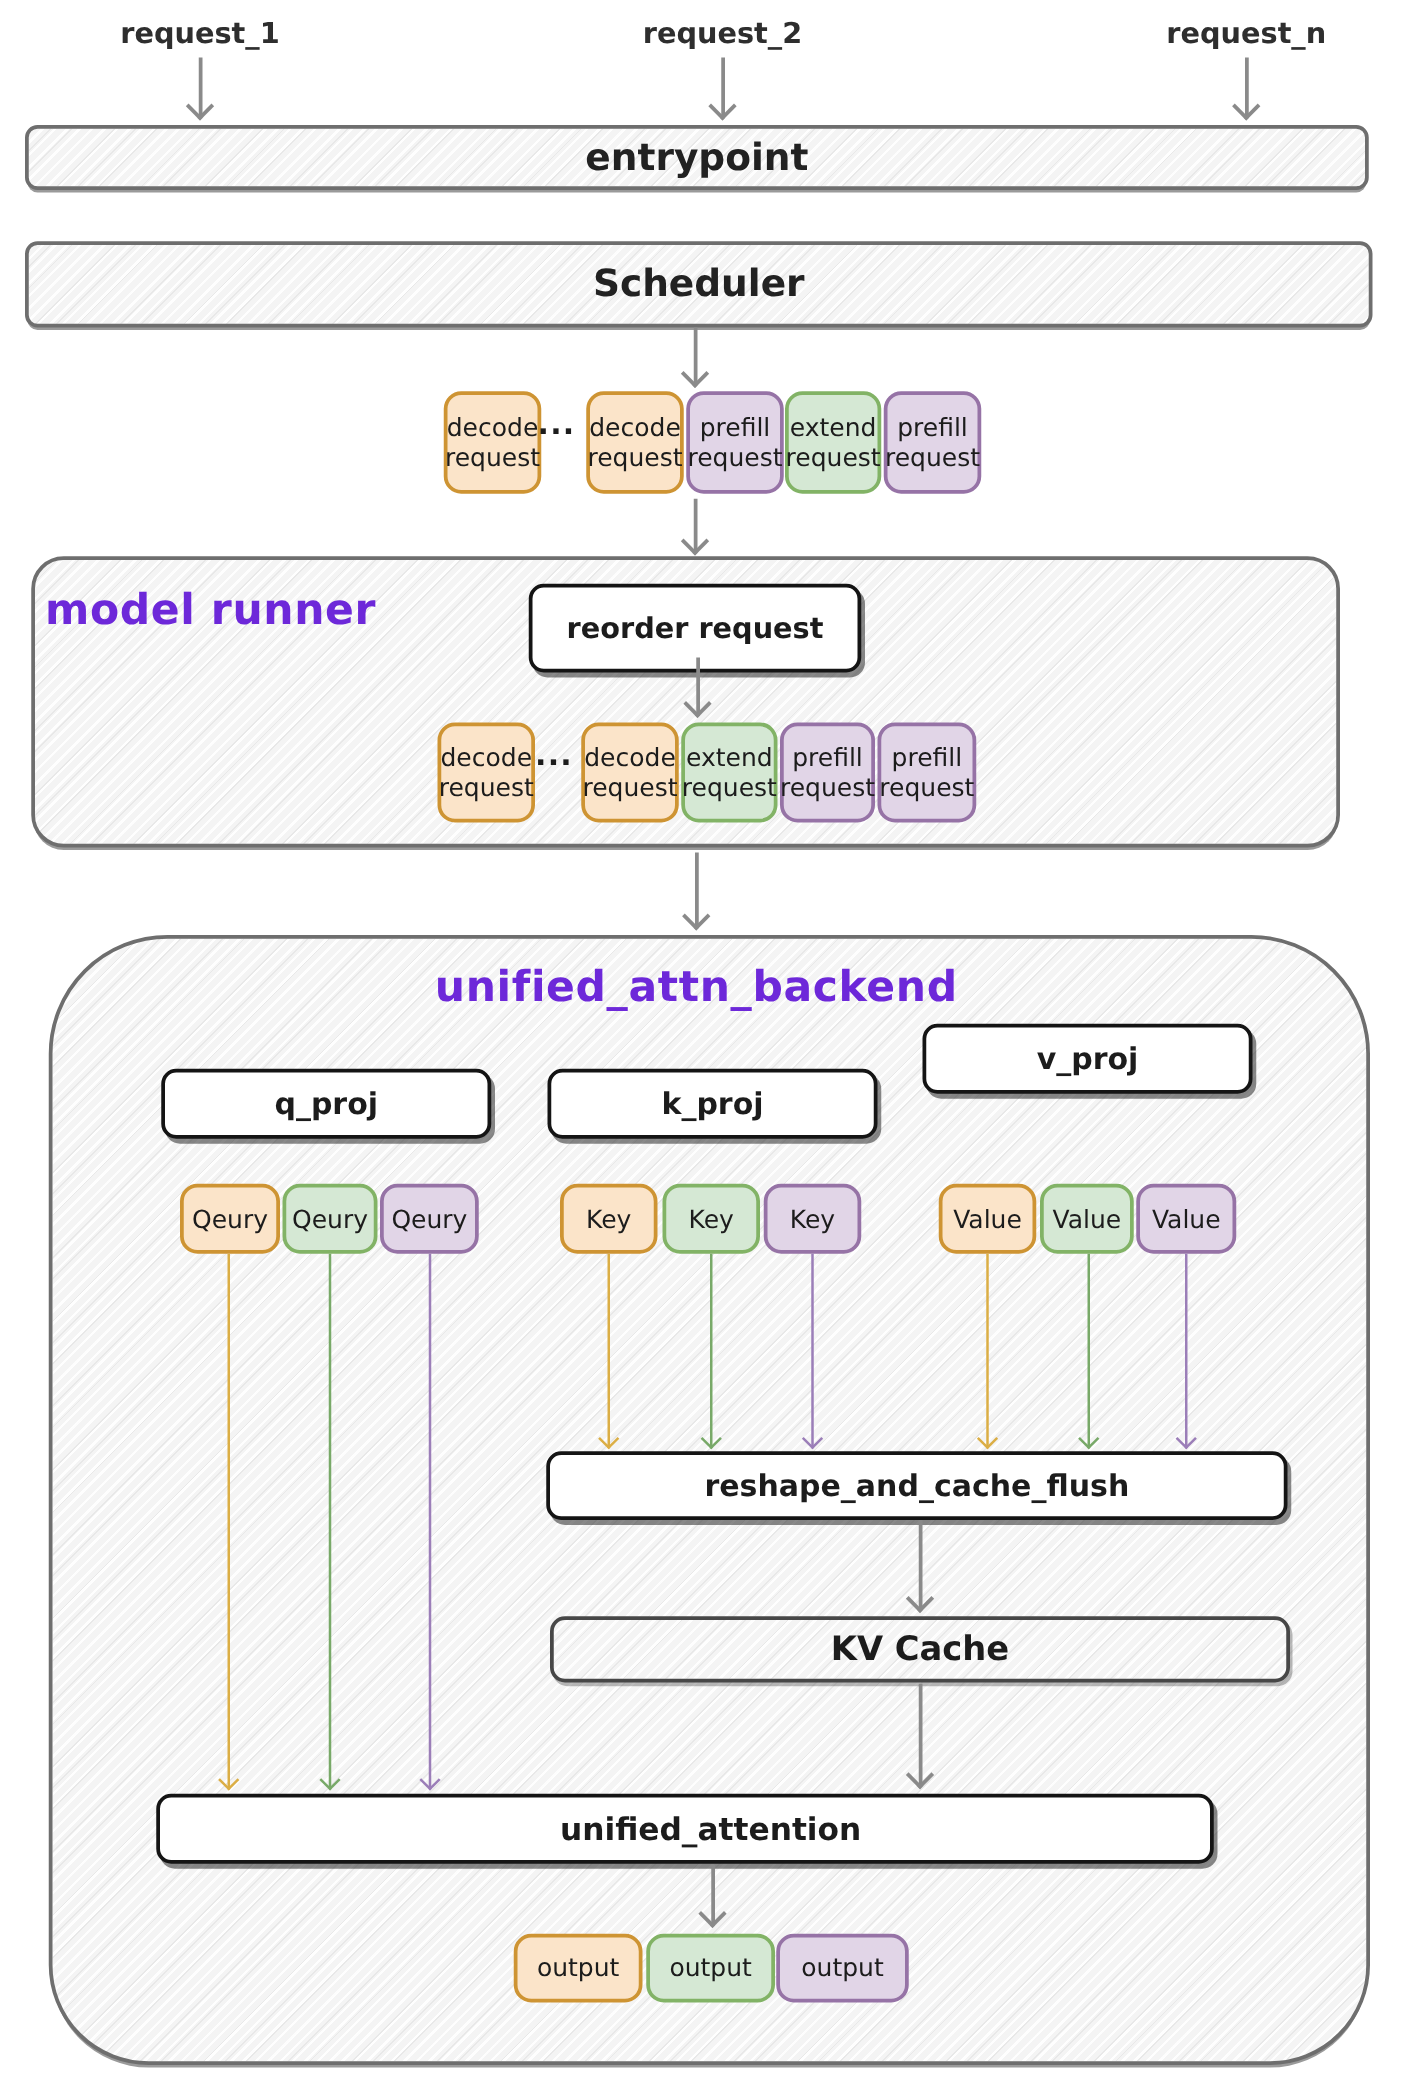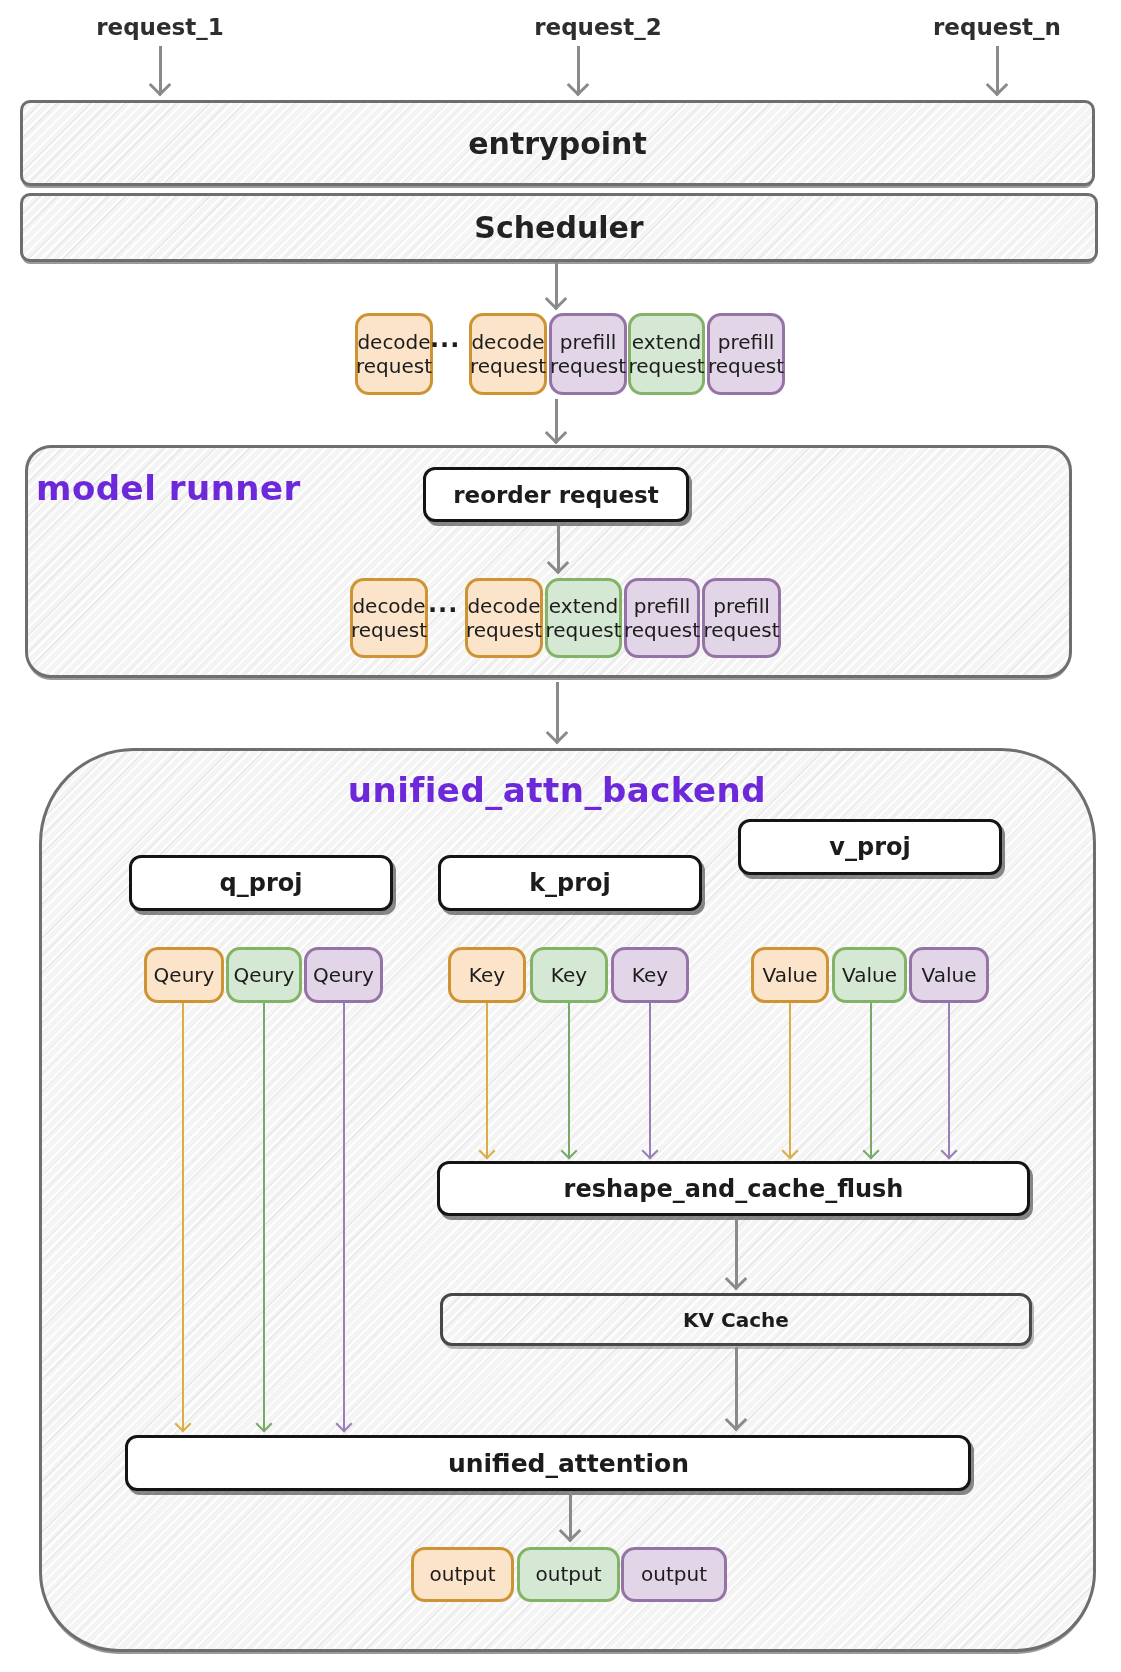--- a/index.html
+++ b/index.html
@@ -25,21 +25,21 @@
   .whitebox{
     background:#ffffff;border:3px solid #141414;border-radius:12px;
     display:flex;align-items:center;justify-content:center;
     box-shadow:3px 4px 0 rgba(40,40,40,.55);
     font-size:24px;font-weight:600;
   }
   .kvbox{
     border:3px solid #474747;border-radius:12px;
     display:flex;align-items:center;justify-content:center;
     box-shadow:2px 3px 0 rgba(60,60,60,.35);
-    font-size:20px;font-weight:700;
+    font-size:27px;font-weight:700;
   }
   .chip{
     border:3px solid;border-radius:14px;
     display:flex;align-items:center;justify-content:center;
     text-align:center;white-space:pre-line;line-height:1.22;
     font-size:20px;font-weight:500;
   }
   .chip.orange{background:var(--orange-fill);border-color:var(--orange-stroke);}
   .chip.green {background:var(--green-fill); border-color:var(--green-stroke);}
   .chip.purple{background:var(--purple-fill);border-color:var(--purple-stroke);}
@@ -63,28 +63,28 @@
   .c-orange{color:var(--arrow-orange);}
   .c-green{color:var(--arrow-green);}
   .c-purple{color:var(--arrow-purple);}
 </style>
 </head>
 <body>
 
 <div id="canvas">
 
   <div class="abs lbl" style="left:90px;top:14px;width:140px;">request_1</div>
-  <div class="abs lbl" style="left:508px;top:14px;width:140px;margin-left:20px;">request_2</div>
+  <div class="abs lbl" style="left:508px;top:14px;width:140px;">request_2</div>
   <div class="abs lbl" style="left:927px;top:14px;width:140px;">request_n</div>
 
   <div class="arrow" style="left:160px;top:46px;height:48px;"></div>
   <div class="arrow" style="left:578px;top:46px;height:48px;"></div>
   <div class="arrow" style="left:997px;top:46px;height:48px;"></div>
 
-  <div class="abs sketch graybox box-label" style="left:20px;top:100px;width:1075px;height:86px;text-align:center;">
+  <div class="abs sketch graybox box-label" style="left:20px;top:100px;width:1075px;height:52px;text-align:center;">
     <span>entrypoint</span>
   </div>
   <div class="abs sketch graybox box-label" style="left:20px;top:193px;width:1078px;height:69px;">
     <span>Scheduler</span>
   </div>
 
   <div class="arrow" style="left:556px;top:262px;height:46px;"></div>
 
   <div class="abs chip orange" style="left:355px;top:313px;width:78px;height:82px;">decode
 request</div>
@@ -95,21 +95,21 @@
 request</div>
   <div class="abs chip green" style="left:628px;top:313px;width:77px;height:82px;">extend
 request</div>
   <div class="abs chip purple" style="left:707px;top:313px;width:78px;height:82px;">prefill
 request</div>
 
   <div class="arrow" style="left:556px;top:399px;height:43px;"></div>
 
   <div class="abs sketch graybox container-box" style="left:25px;top:445px;width:1047px;height:233px;"></div>
   <div class="abs big-title" style="left:36px;top:468px;">model runner</div>
-  <div class="abs whitebox" style="left:423px;top:467px;width:266px;height:55px;font-size:23px;">
+  <div class="abs whitebox" style="left:423px;top:467px;width:266px;height:71px;font-size:23px;">
     <span>reorder request</span>
   </div>
   <div class="arrow" style="left:558px;top:526px;height:46px;"></div>
 
   <div class="abs chip orange" style="left:350px;top:578px;width:78px;height:80px;">decode
 request</div>
   <div class="abs dots" style="left:428px;top:590px;">...</div>
   <div class="abs chip orange" style="left:465px;top:578px;width:78px;height:80px;">decode
 request</div>
   <div class="abs chip green" style="left:545px;top:578px;width:77px;height:80px;">extend

